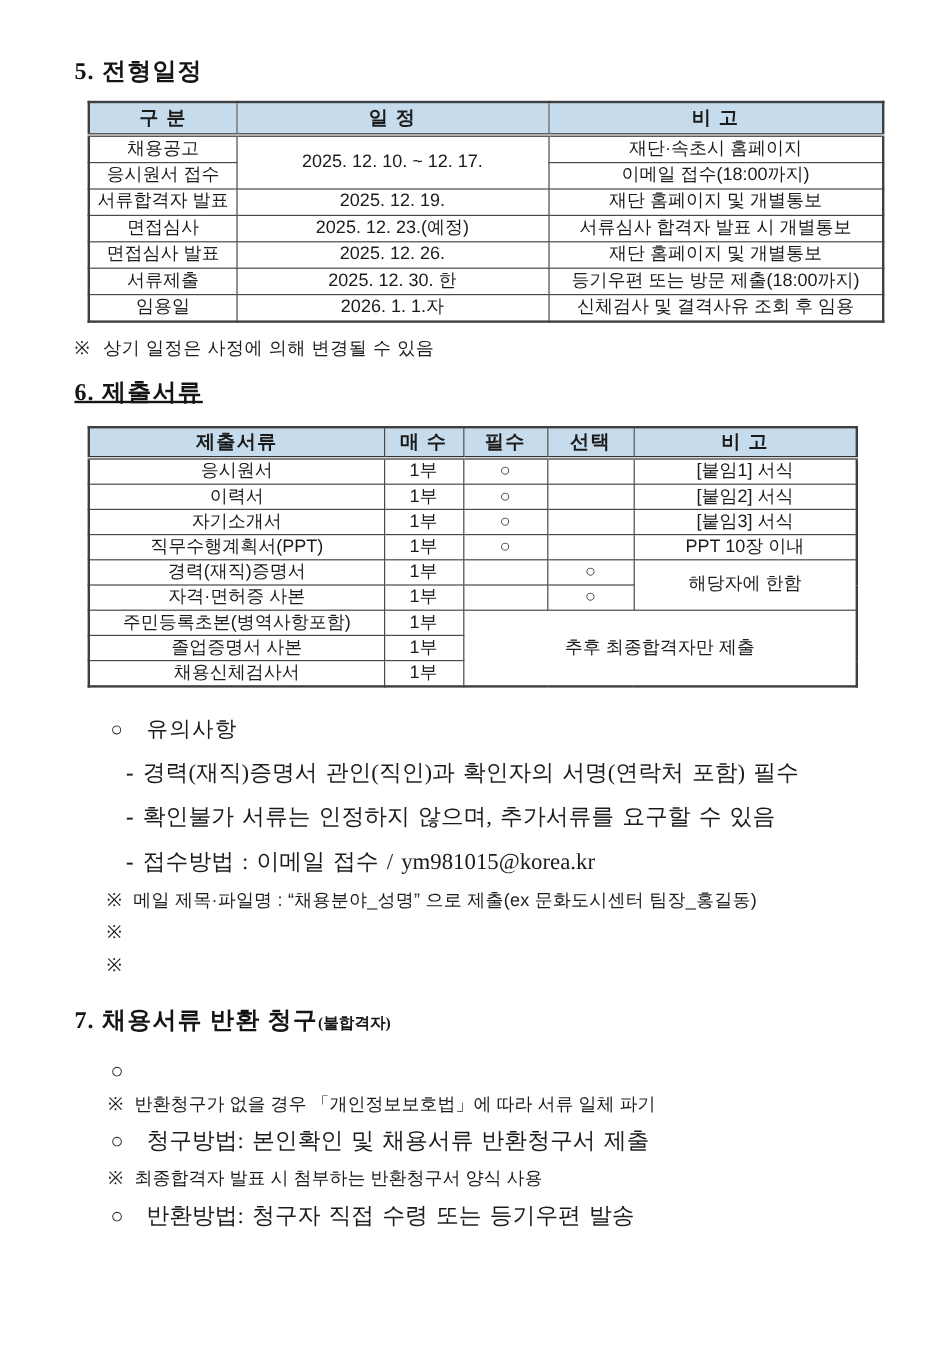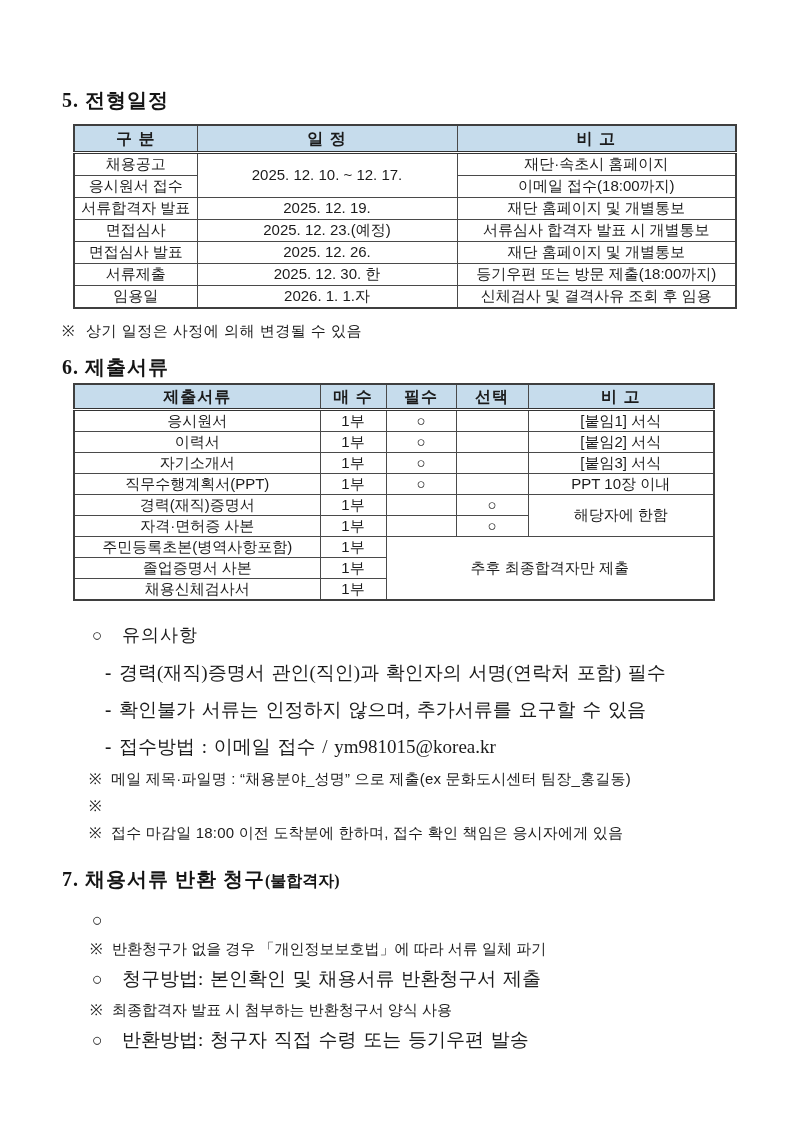--- a/index.html
+++ b/index.html
@@ -7,34 +7,34 @@
     width: 793px; height: 1122px;
     background: #ffffff;
     color: #1b1b1b;
     font-family: "Liberation Sans", sans-serif;
     position: relative;
     overflow: hidden;
   }
   .page {
     box-sizing: border-box;
     width: 793px; height: 1122px;
-    padding: 88px 50px 0 62px;
+    padding: 48px 50px 0 62px;
   }
   
   .sec {
     margin: 0;
     font-family: "Liberation Serif", serif;
     font-size: 20px;
     font-weight: bold;
     letter-spacing: 1px;
     color: #151515;
     line-height: 24px;
   }
-  .sec .paren { font-size: 16px; letter-spacing: 0; }
-  .sec6 { margin-top: 14px; }
+  .sec .paren { font-size: 13px; letter-spacing: 0; }
+  .sec6 { margin-top: 14px; text-decoration: underline; }
   .sec7 { margin-top: 24px; }
 
   
   table.tbl {
     border-collapse: collapse;
     table-layout: fixed;
     margin-left: 11px;
     border: 2px solid #3f3f3f;
   }
   .tbl th, .tbl td {
@@ -50,21 +50,21 @@
   .tbl th {
     background: #c6dcec;
     font-size: 16px;
     font-weight: bold;
     height: 25px;
     border-bottom: 3px double #333333;
     letter-spacing: 1px;
   }
   .t1 { width: 662px; margin-top: 12px; border-radius: 27px; }
   .t1 td { height: 21px; }
-  .t2 { width: 640px; margin-top: 4px; }
+  .t2 { width: 640px; margin-top: 16px; }
   .t2 td { height: 20px; }
   .t2 th { height: 23px; }
   .circle-cell { font-size: 14px; }
 
   
   .line { display: flex; align-items: baseline; }
   .footnote {
     margin-top: 12px;
     font-size: 15px;
     line-height: 20px;
@@ -282,21 +282,20 @@
 
   <div class="line star-item s6-star1">
     <span class="bullet">※</span>
     <span>메일 제목·파일명 : “채용분야_성명” 으로 제출(ex 문화도시센터 팀장_홍길동)</span>
   </div>
   <div class="line star-item s6-star">
     <span class="bullet">※</span>
   </div>
   <div class="line star-item s6-star">
     <span class="bullet">※</span>
-    <span>접수 마감일 18:00 이전 도착분에 한하며, 접수 확인 책임은 응시자에게 있음</span>
   </div>
 
   <h2 class="sec sec7">
     <span>7. 채용서류 반환 청구</span><span class="paren">(불합격자)</span>
   </h2>
 
   <div class="line s7-circ s7-i0">
     <span class="bullet">○</span>
   </div>
   <div class="line s7-star s7-i1">

